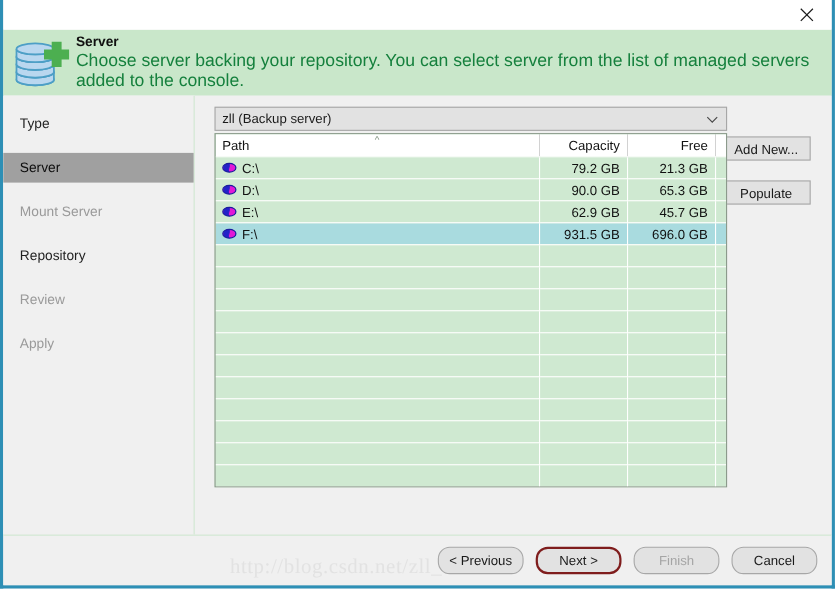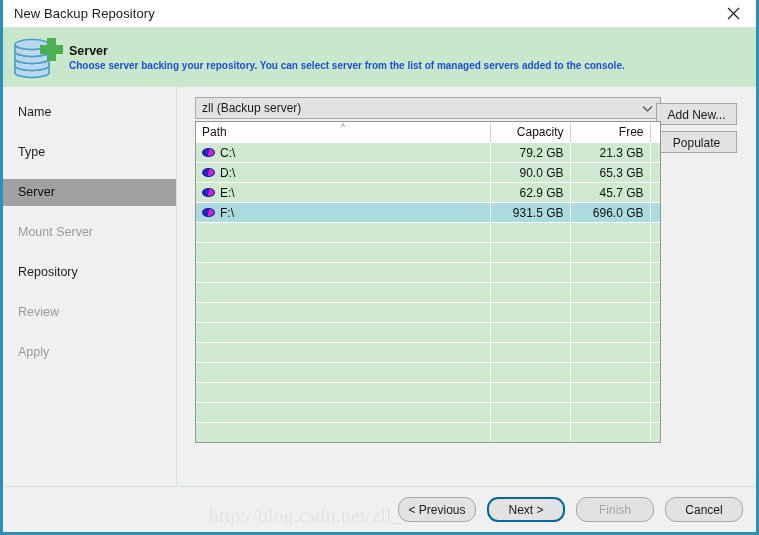--- a/index.html
+++ b/index.html
@@ -76,23 +76,22 @@
     position: relative;
   }
   .banner-text { padding-left: 6px; }
   .banner-title {
     font-weight: bold;
     font-size: 12.5px;
     color: #101010;
     margin-bottom: 2px;
   }
   .banner-desc {
-    font-size: 10px;
-    color: #1d4ed8;
-    font-weight: bold;
+    font-size: 16px;
+    color: #15803d;
   }
 
   
   .body-area {
     flex: 1;
     display: flex;
     position: relative;
     background: #f0f0f0;
     min-height: 0;
   }
@@ -172,23 +171,23 @@
     width: 81px;
     text-align: center;
     line-height: 20px;
     box-sizing: border-box;
     cursor: default;
     display: block;
   }
   .side-btns {
     position: absolute;
     left: 479px;
-    top: 16px;
-  }
-  .side-btns .btn + .btn { margin-top: 6px; }
+    top: 37px;
+  }
+  .side-btns .btn + .btn { margin-top: 18px; }
 
   
   .table-wrap {
     margin-top: 2px;
     width: 466px;
     height: 322px;
     box-sizing: border-box;
     border: 1px solid #8c9a8c;
     background: #cfe9d1;
     overflow: hidden;
@@ -271,21 +270,21 @@
   .footer .btn {
     width: 78px;
     height: 25px;
     line-height: 23px;
     margin-left: 11px;
     position: relative;
     z-index: 2;
     border-radius: 11px;
   }
   .footer .btn.focused {
-    border: 2px solid #0369a1;
+    border: 2px solid #7f1d1d;
     line-height: 21px;
   }
   .footer .btn.disabled { color: #a5a5a5; }
   .watermark {
     position: absolute;
     left: 206px;
     bottom: 5px;
     font-size: 19px;
     color: #e2e2e2;
     letter-spacing: 0.5px;
@@ -293,21 +292,20 @@
     z-index: 1;
     font-family: "Liberation Serif", serif;
   }
 </style>
 </head>
 <body>
 
 <div id="dialog">
 
   <div class="titlebar">
-    <div class="titlebar-text">New Backup Repository</div>
     <div class="close-btn">
       <svg width="13" height="13" viewBox="0 0 13 13" aria-hidden="true">
         <line x1="1" y1="1" x2="12" y2="12" stroke="#1a1a1a" stroke-width="1.1"></line>
         <line x1="12" y1="1" x2="1" y2="12" stroke="#1a1a1a" stroke-width="1.1"></line>
       </svg>
     </div>
   </div>
 
   <div class="banner">
     <div class="banner-icon">
@@ -328,21 +326,20 @@
     </div>
     <div class="banner-text">
       <div class="banner-title">Server</div>
       <div class="banner-desc">Choose server backing your repository. You can select server from the list of managed servers added to the console.</div>
     </div>
   </div>
 
   <div class="body-area">
 
     <div class="sidebar">
-      <div class="side-item">Name</div>
       <div class="side-item">Type</div>
       <div class="side-item active">Server</div>
       <div class="side-item disabled">Mount Server</div>
       <div class="side-item">Repository</div>
       <div class="side-item disabled">Review</div>
       <div class="side-item disabled">Apply</div>
     </div>
 
     <div class="main">
 

